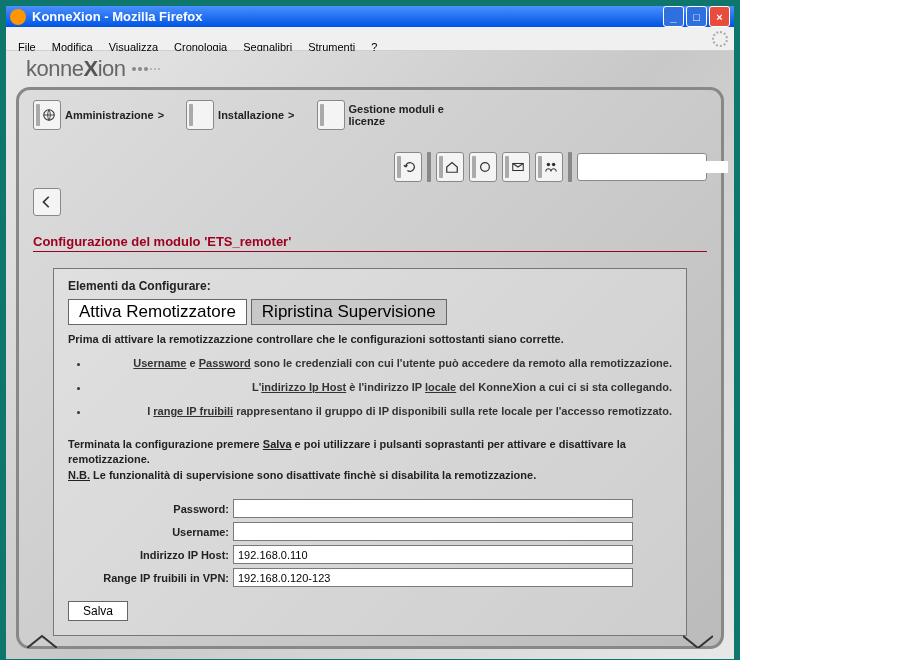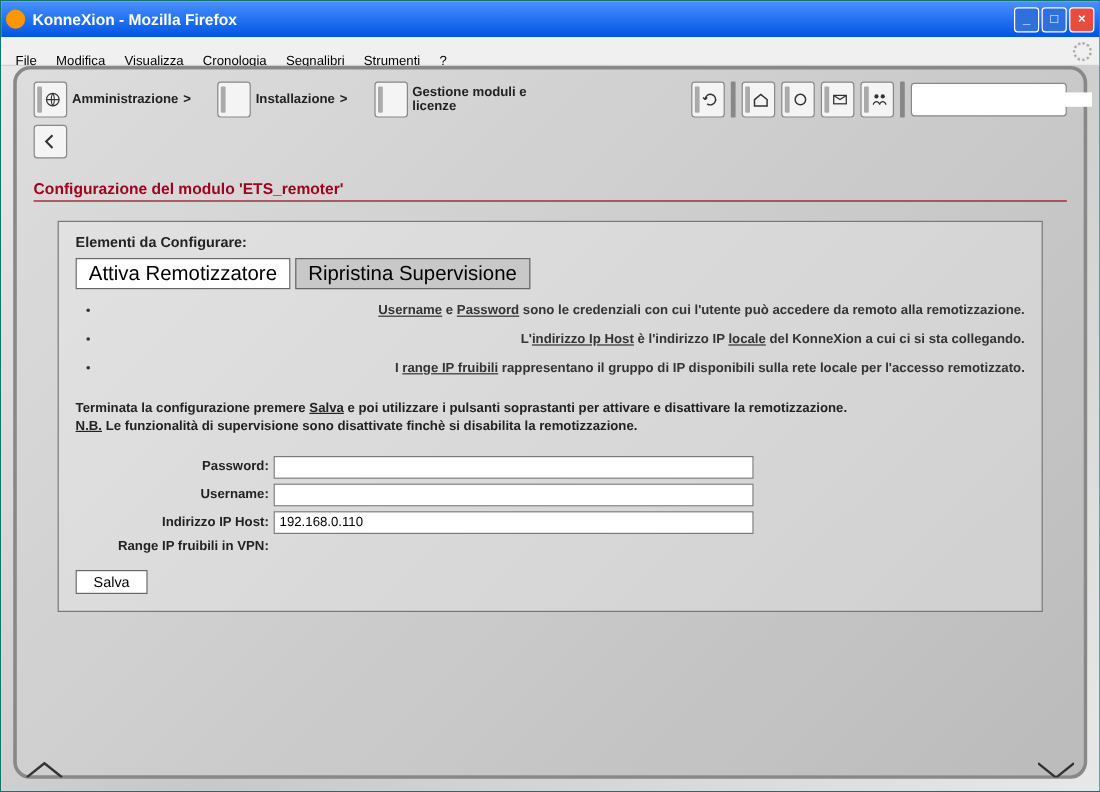--- a/index.html
+++ b/index.html
@@ -1,19 +1,19 @@
 <!DOCTYPE html>
 <html><head>
 <meta charset="utf-8">
 <style>
 * { box-sizing: border-box; margin: 0; padding: 0; }
 body { font-family: Tahoma, Arial, sans-serif; font-size: 11px; background: #fff; width: 917px; height: 660px; overflow: hidden; }
 
 
-.window { width: 917px; height: 660px; border: 1px solid #0f766e; display: flex; flex-direction: column; }
+.window { width: 740px; height: 660px; border: 6px solid #0f766e; display: flex; flex-direction: column; }
 .titlebar { height: 30px; background: linear-gradient(#4a90ff, #0054e3); display: flex; align-items: center; padding: 0 4px; color: #fff; }
 .titlebar-icon { width: 16px; height: 16px; background: #ff9500; border-radius: 50%; margin-right: 6px; }
 .titlebar-text { flex: 1; font-weight: bold; font-size: 13px; }
 .win-buttons { display: flex; gap: 2px; }
 .win-btn { width: 21px; height: 21px; border: 1px solid #fff; border-radius: 3px; display: flex; align-items: center; justify-content: center; font-weight: bold; color: #fff; font-size: 11px; }
 .win-btn.min { background: #2f6fde; }
 .win-btn.max { background: #2f6fde; }
 .win-btn.close { background: #e74c3c; }
 
 
@@ -104,20 +104,33 @@
     <div class="menu-item"><span>Visualizza</span></div>
     <div class="menu-item"><span>Cronologia</span></div>
     <div class="menu-item"><span>Segnalibri</span></div>
     <div class="menu-item"><span>Strumenti</span></div>
     <div class="menu-item"><span>?</span></div>
     <div class="menu-loading"></div>
   </div>
 
   <div class="content">
 
+    <div class="brand">
+      <span>konne</span>
+        <b>X</b>
+        <span>ion</span>
+      <span class="brand-dots">
+        <i></i>
+          <i></i>
+          <i></i>
+          <i class="sm"></i>
+          <i class="sm"></i>
+          <i class="sm"></i>
+      </span>
+    </div>
 
     <div class="panel">
 
       <div class="toolbar">
         <div class="crumb">
           <div class="crumb-icon">
             <svg viewBox="0 0 16 16">
                 <circle cx="8" cy="8" r="6" fill="none" stroke="#333" stroke-width="1.2"></circle>
                 <path d="M2 8h12M8 2c2 3 2 9 0 12M8 2c-2 3-2 9 0 12" fill="none" stroke="#333" stroke-width="1"></path>
               </svg>
@@ -185,20 +198,21 @@
       </div>
 
       <div class="config-heading">Configurazione del modulo 'ETS_remoter'</div>
 
       <div class="config-box">
         <h3>Elementi da Configurare:</h3>
         <div class="tab-btns">
           <button class="tab-btn">Attiva Remotizzatore</button>
           <button class="tab-btn secondary">Ripristina Supervisione</button>
         </div>
+        <p>Prima di attivare la remotizzazzione controllare che le configurazioni sottostanti siano corrette.</p>
         <ul>
           <li><u>Username</u><span> e </span><u>Password</u><span> sono le credenziali con cui l'utente può accedere da remoto alla remotizzazione.</span></li>
           <li><span>L'</span><u>indirizzo Ip Host</u><span> è l'indirizzo IP </span><u>locale</u><span> del KonneXion a cui ci si sta collegando.</span></li>
           <li><span>I </span><u>range IP fruibili</u><span> rappresentano il gruppo di IP disponibili sulla rete locale per l'accesso remotizzato.</span></li>
         </ul>
         <div class="note">
           <span>Terminata la configurazione premere </span><u>Salva</u><span> e poi utilizzare i pulsanti soprastanti per attivare e disattivare la remotizzazione.</span><br>
           <u>N.B.</u><span> Le funzionalità di supervisione sono disattivate finchè si disabilita la remotizzazione.</span>
         </div>
 
@@ -210,20 +224,21 @@
           <div class="form-row">
             <label>Username:</label>
             <input type="text" value="" style="">
           </div>
           <div class="form-row">
             <label>Indirizzo IP Host:</label>
             <input type="text" value="192.168.0.110" style="">
           </div>
           <div class="form-row multi">
             <label>Range IP fruibili in VPN:</label>
+            <input type="text" value="192.168.0.120-123" style="">
           </div>
           <button class="save-btn">Salva</button>
         </div>
       </div>
 
       <div class="panel-corners">
         <svg viewBox="0 0 30 14">
             <path d="M0 14L15 2L30 14" fill="none" stroke="#333" stroke-width="2"></path>
           </svg>
         <svg viewBox="0 0 30 14">

